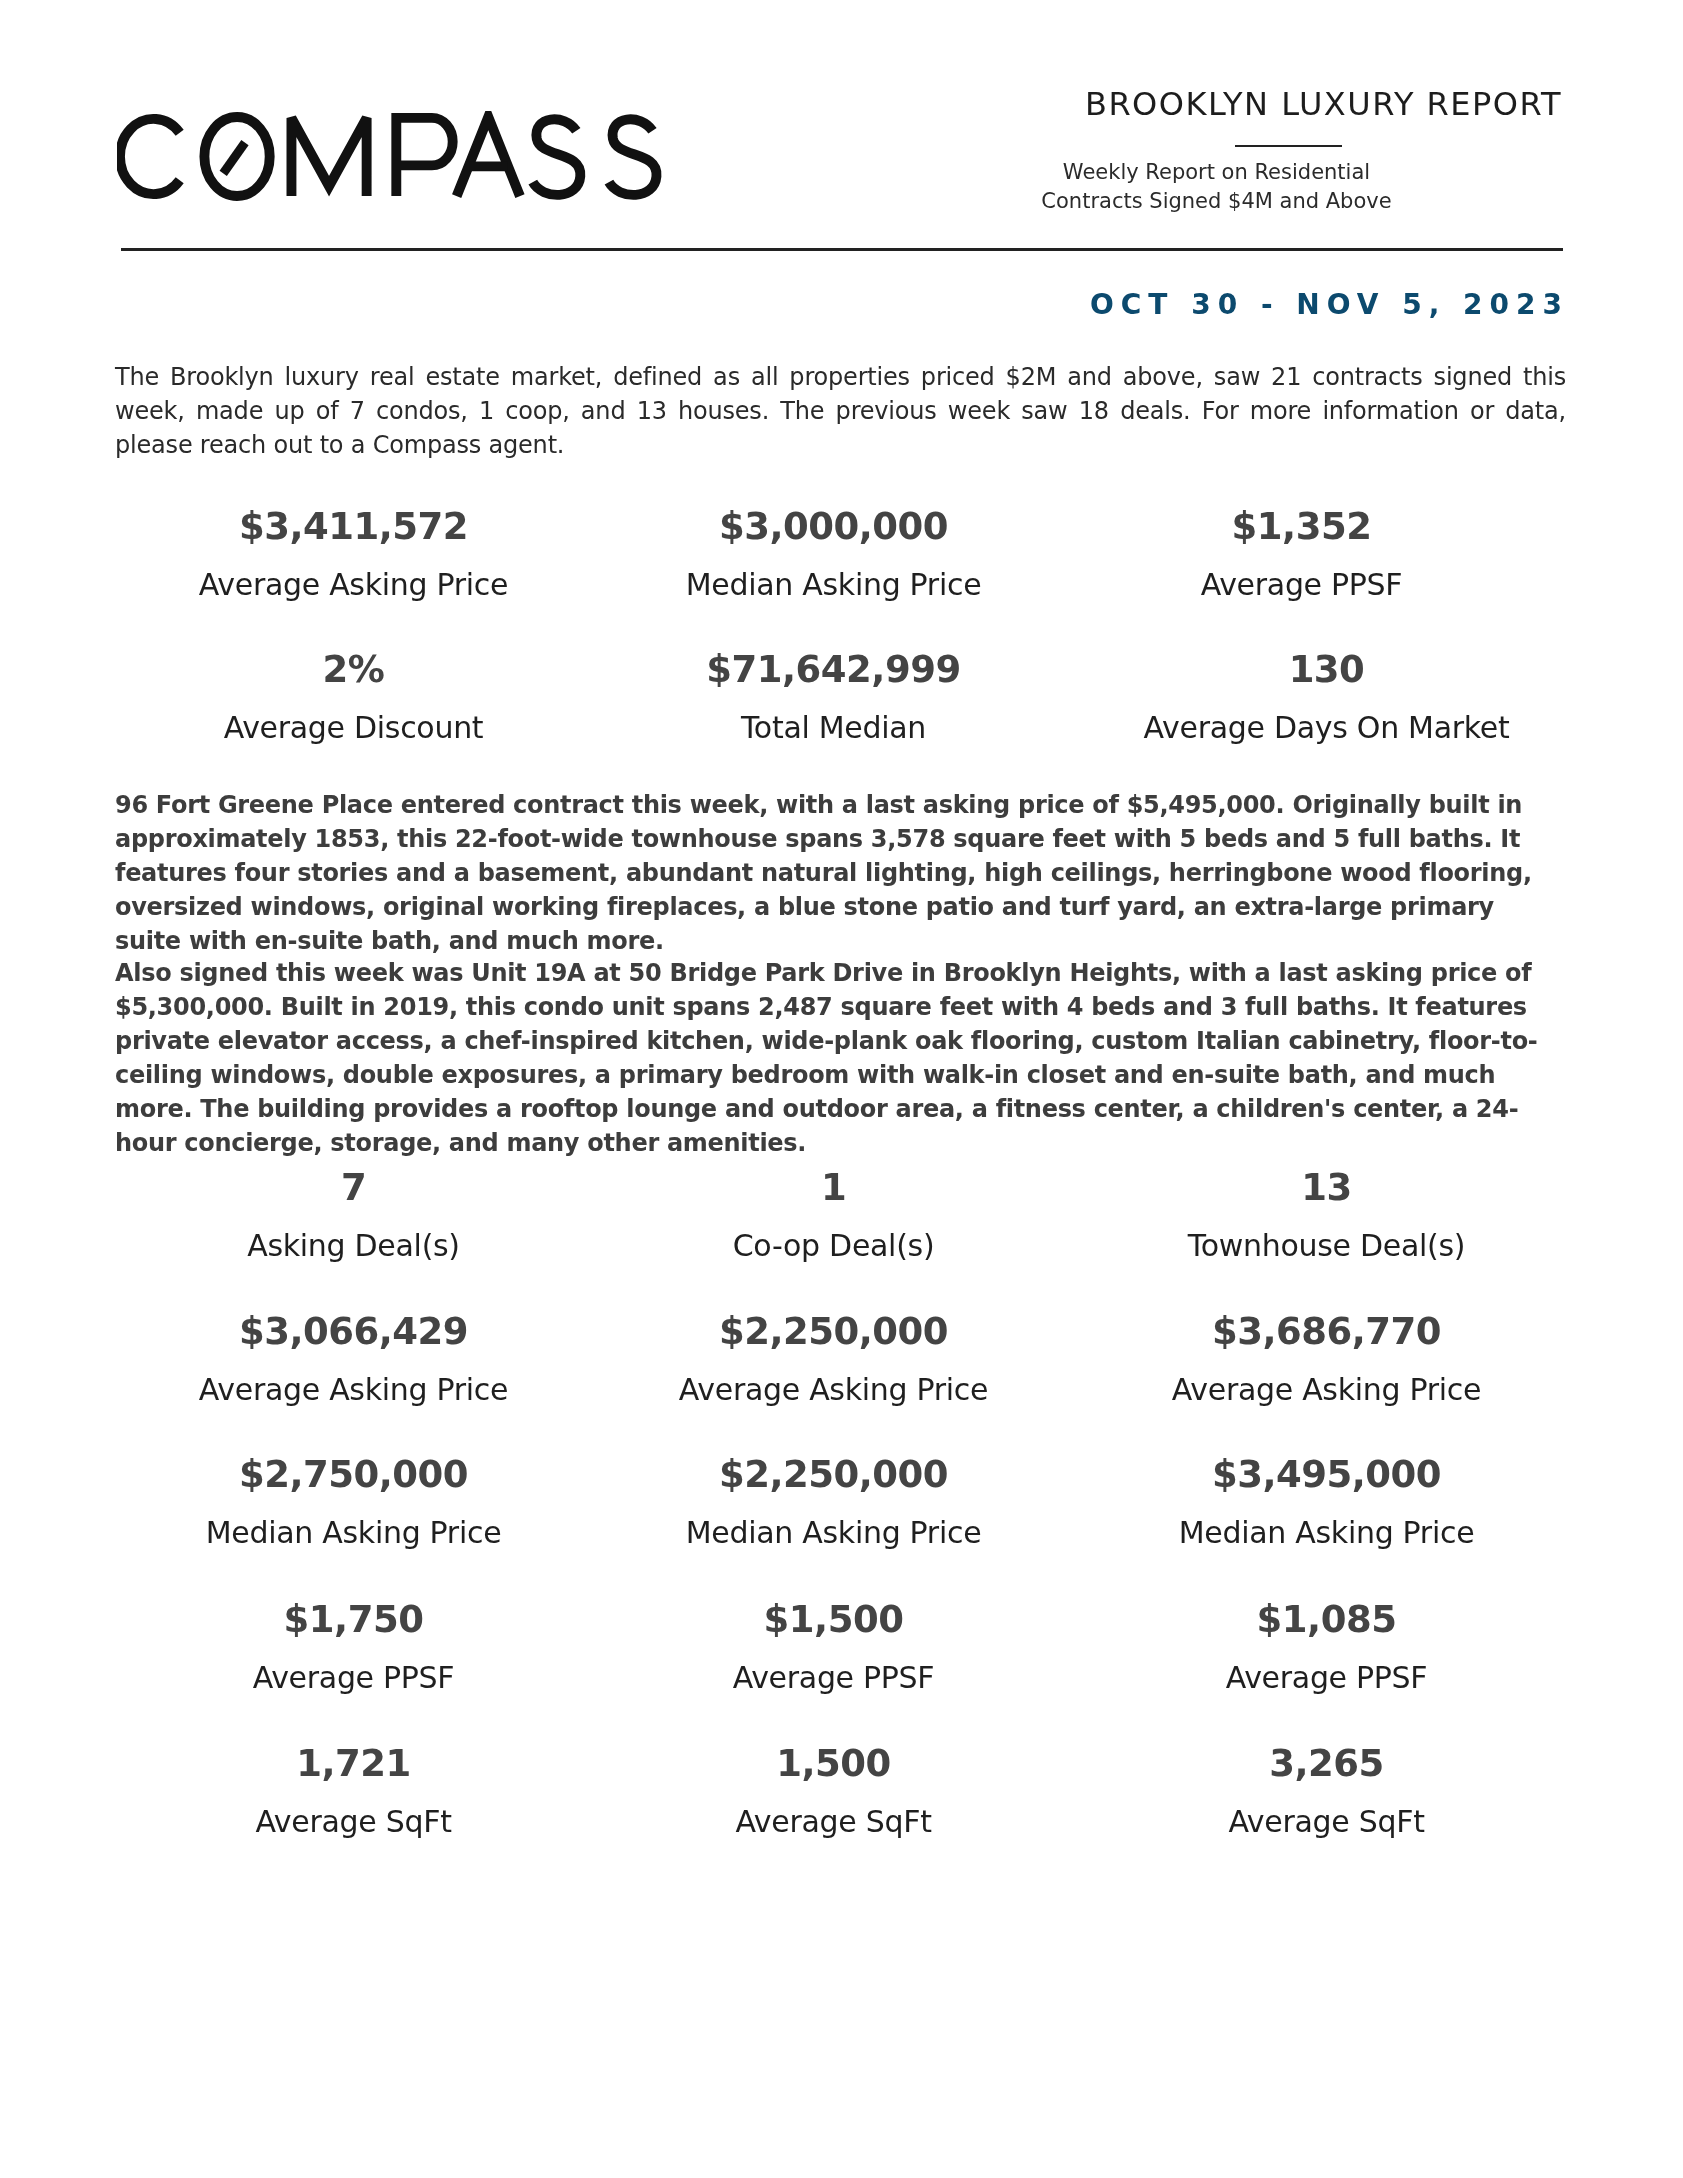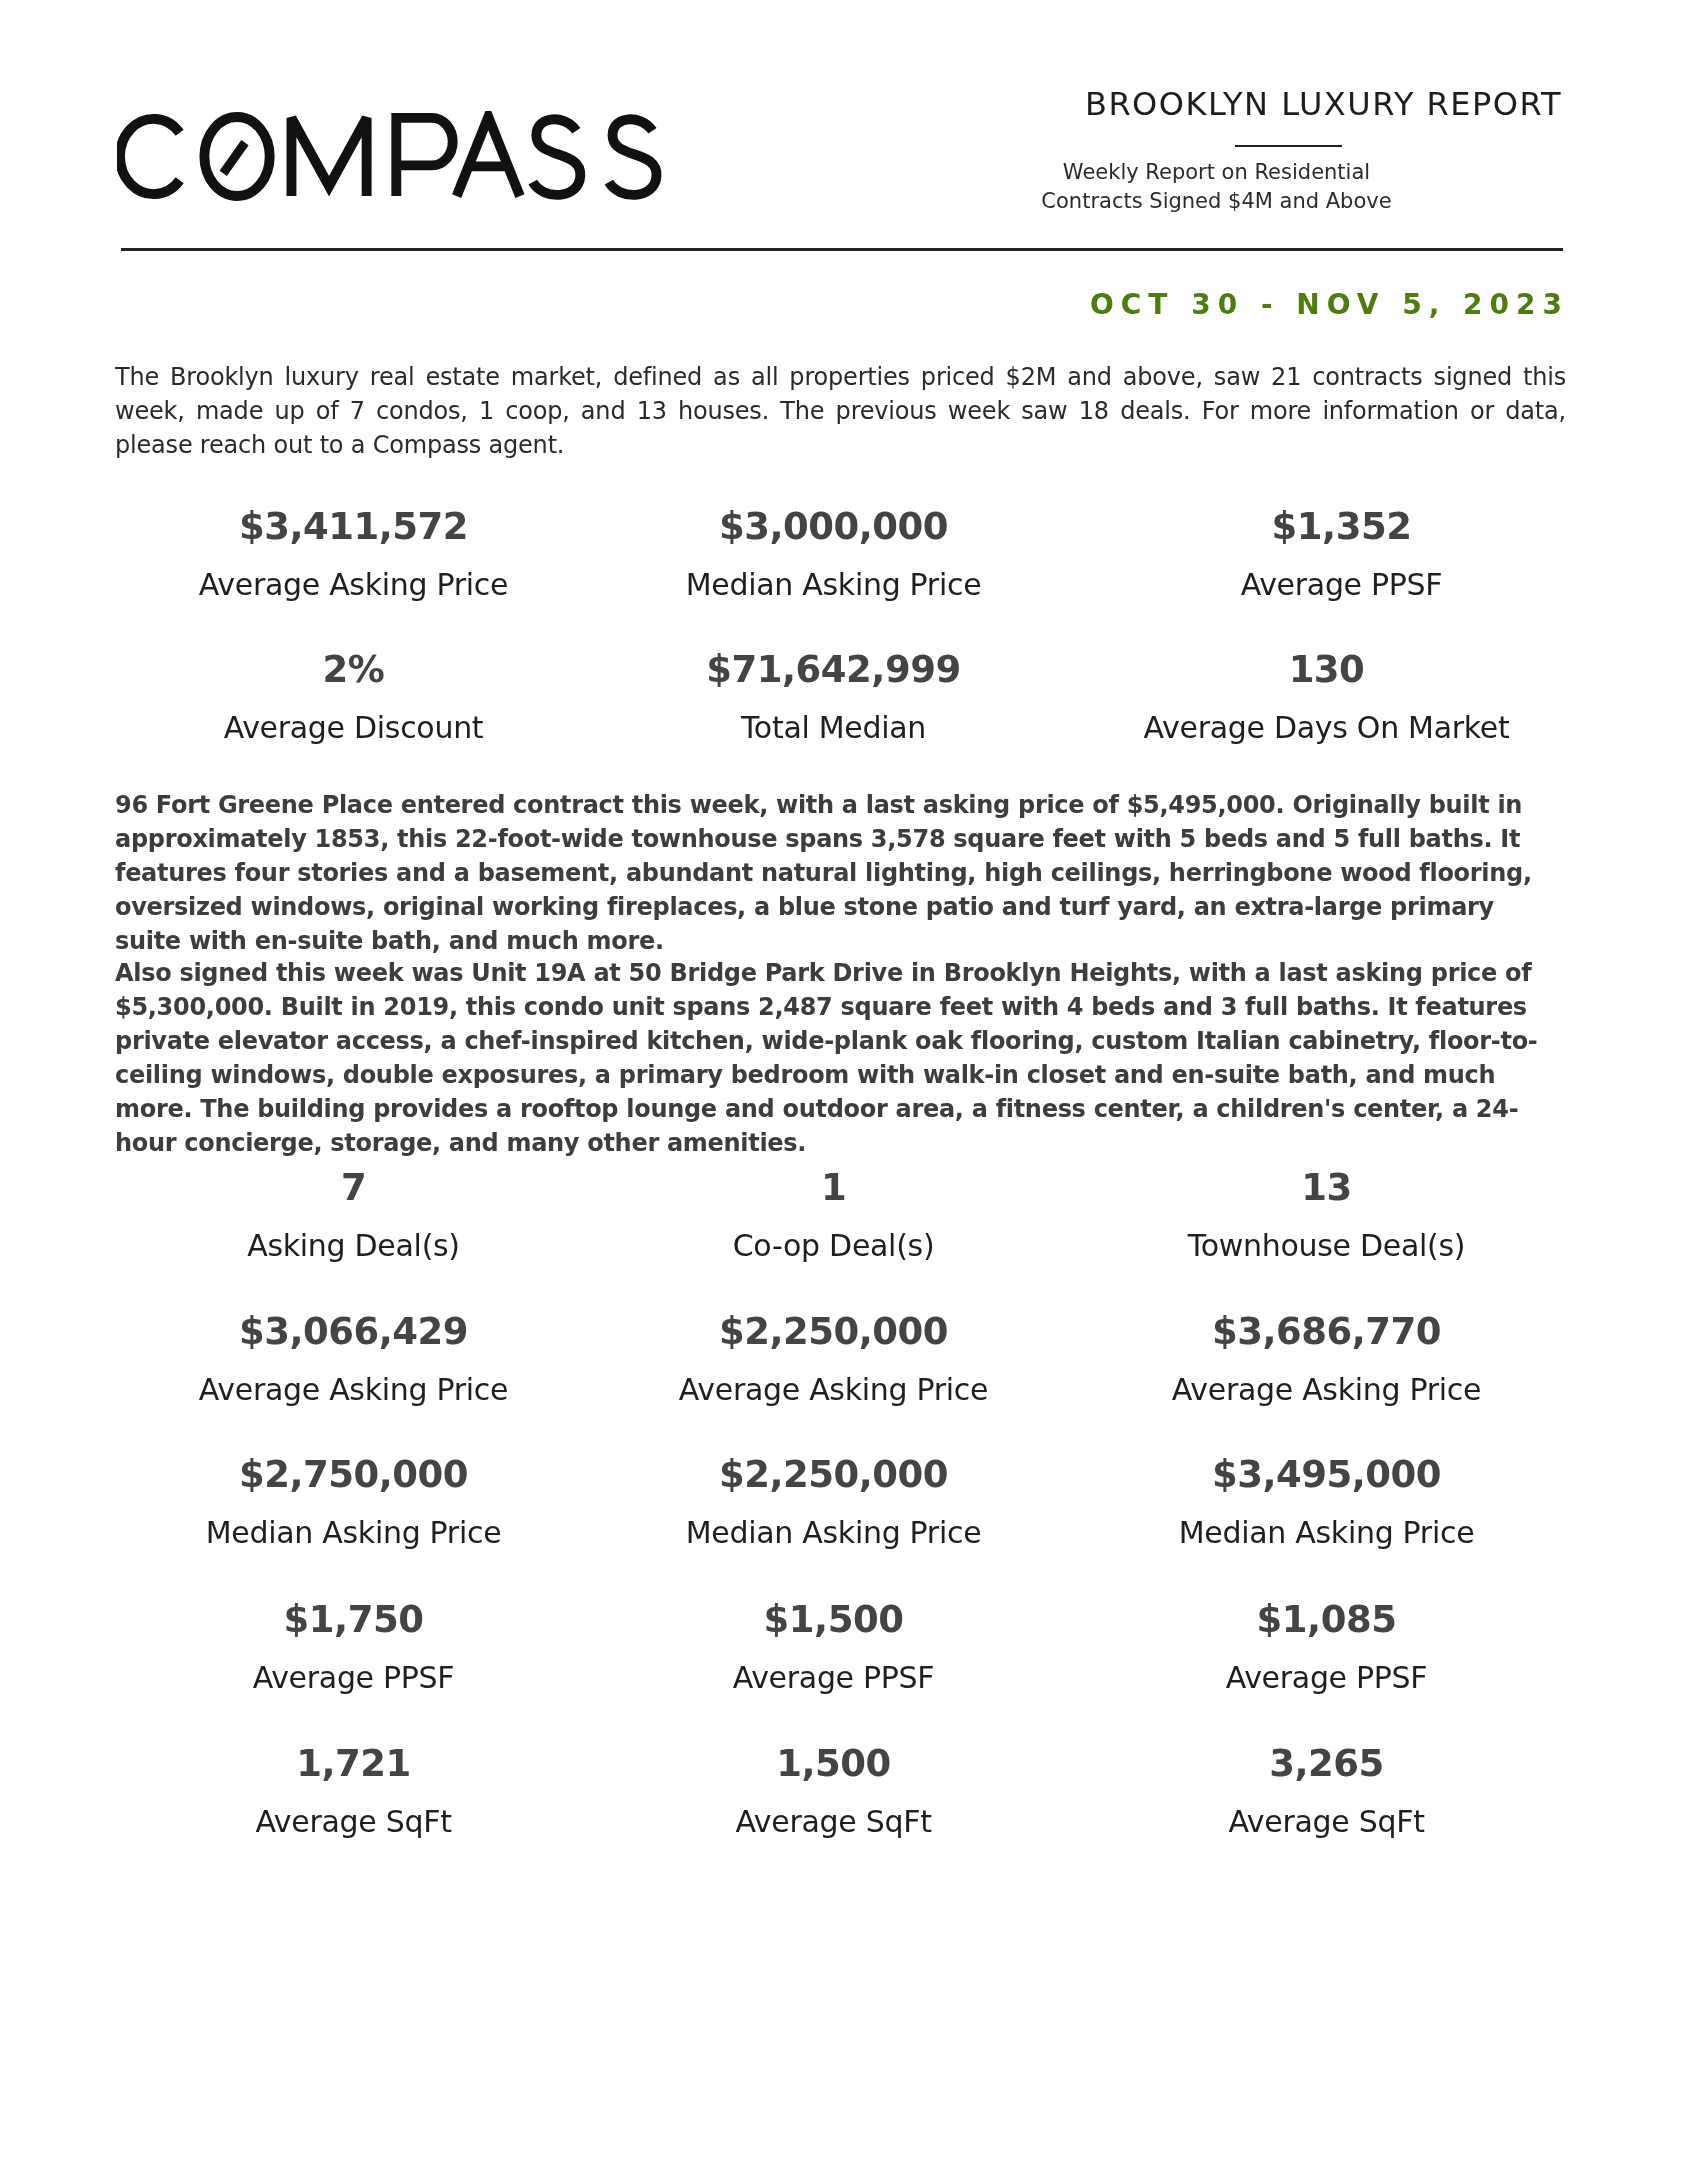--- a/index.html
+++ b/index.html
@@ -63,21 +63,21 @@
       height: 3px;
       background: #222;
     }
     .date-range {
       position: absolute;
       right: 121px;
       top: 288px;
       font-size: 28px;
       font-weight: bold;
       letter-spacing: 7px;
-      color: #4d7c0f;
+      color: #0c4a6e;
       white-space: nowrap;
       margin-right: -7px;
     }
     .paragraph {
       position: absolute;
       left: 115px;
       width: 1451px;
       font-size: 24px;
       line-height: 34px;
       color: #2a2a2a;
@@ -158,21 +158,21 @@
 <div class="paragraph intro">The Brooklyn luxury real estate market, defined as all properties priced $2M and above, saw 21 contracts signed this week, made up of 7 condos, 1 coop, and 13 houses. The previous week saw 18 deals. For more information or data, please reach out to a Compass agent.</div>
 
 <div class="stat" style="left:354px; top:505px;">
   <div class="stat-value">$3,411,572</div>
   <div class="stat-label">Average Asking Price</div>
 </div>
 <div class="stat" style="left:834px; top:505px;">
   <div class="stat-value">$3,000,000</div>
   <div class="stat-label">Median Asking Price</div>
 </div>
-<div class="stat" style="left:1342px; top:505px;">
+<div class="stat" style="left:1302px; top:505px;">
   <div class="stat-value">$1,352</div>
   <div class="stat-label">Average PPSF</div>
 </div>
 <div class="stat" style="left:354px; top:648px;">
   <div class="stat-value">2%</div>
   <div class="stat-label">Average Discount</div>
 </div>
 <div class="stat" style="left:834px; top:648px;">
   <div class="stat-value">$71,642,999</div>
   <div class="stat-label">Total Median</div>

